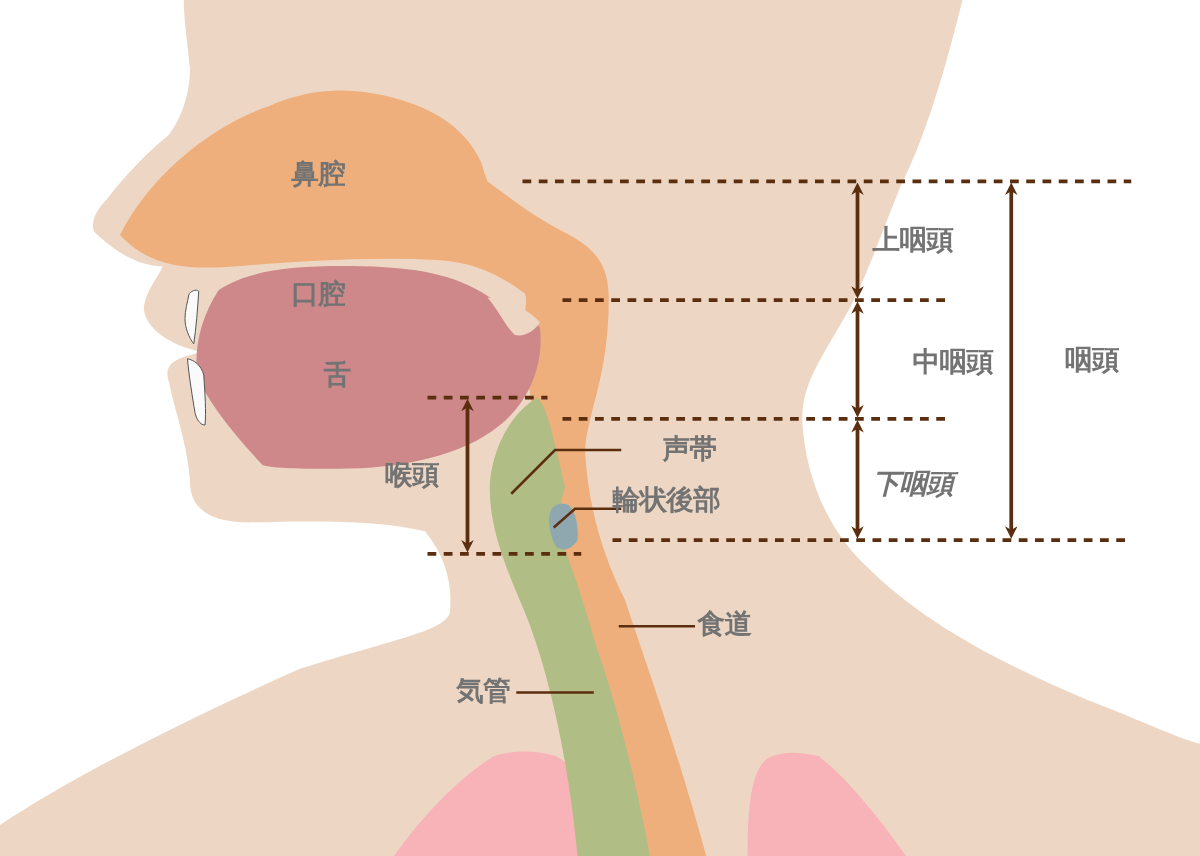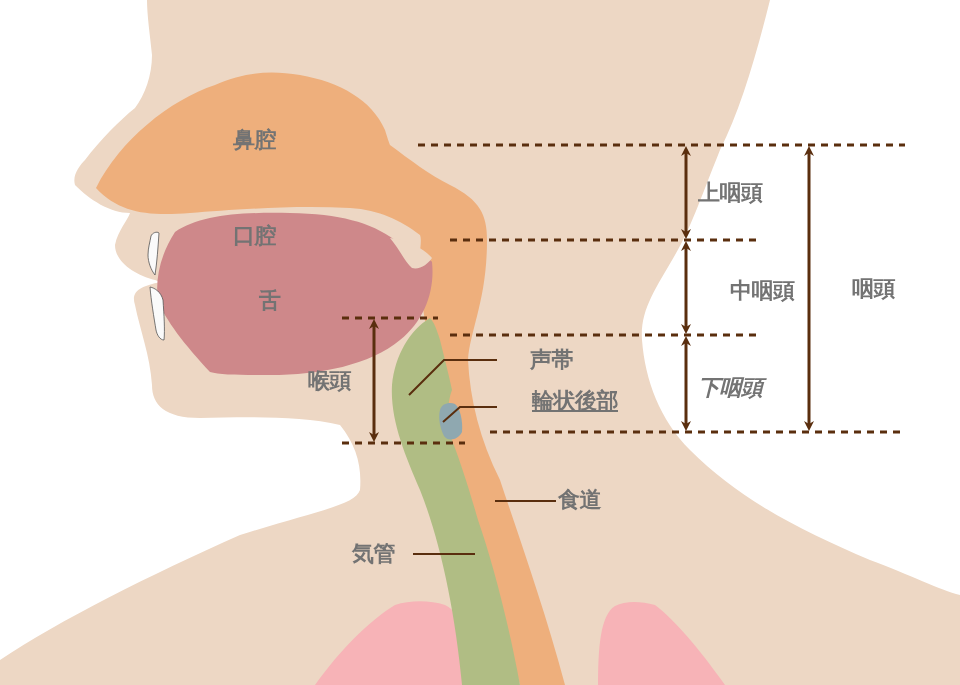--- a/index.html
+++ b/index.html
@@ -130,19 +130,19 @@
     <line x1="495" y1="501" x2="556" y2="501"></line>
     <line x1="413" y1="554" x2="475" y2="554"></line>
   </g>
 </svg>
 
 <div class="lbl" style="left:233px;top:129px;">鼻腔</div>
 <div class="lbl" style="left:233px;top:225px;">口腔</div>
 <div class="lbl" style="left:259px;top:290px;">舌</div>
 <div class="lbl" style="left:308px;top:370px;text-align:right;">喉頭</div>
 <div class="lbl" style="left:502px;top:349px;margin-left:28px;">声帯</div>
-<div class="lbl" style="left:532px;top:390px;text-decoration:underline;">輪状後部</div>
+<div class="lbl" style="left:490px;top:390px;">輪状後部</div>
 <div class="lbl" style="left:558px;top:489px;">食道</div>
-<div class="lbl" style="left:352px;top:543px;">気管</div>
+<div class="lbl" style="left:365px;top:543px;">気管</div>
 <div class="lbl" style="left:698px;top:182px;">上咽頭</div>
 <div class="lbl" style="left:730px;top:280px;">中咽頭</div>
 <div class="lbl" style="left:698px;top:377px;font-style:italic;">下咽頭</div>
 <div class="lbl" style="left:852px;top:278px;">咽頭</div>
 
 </body></html>

